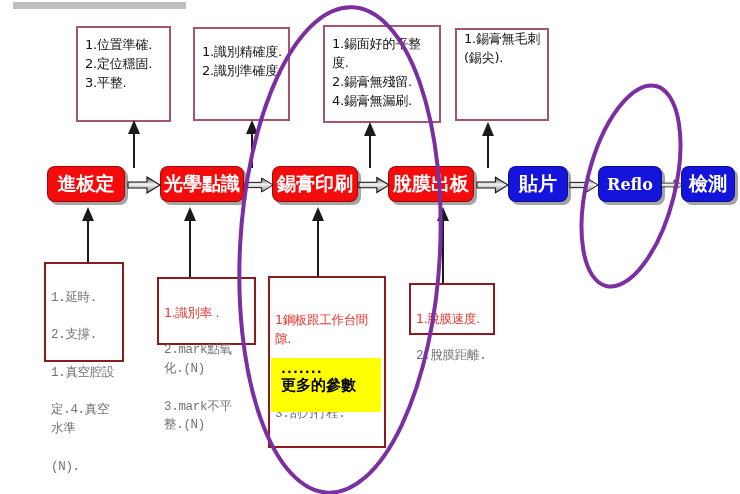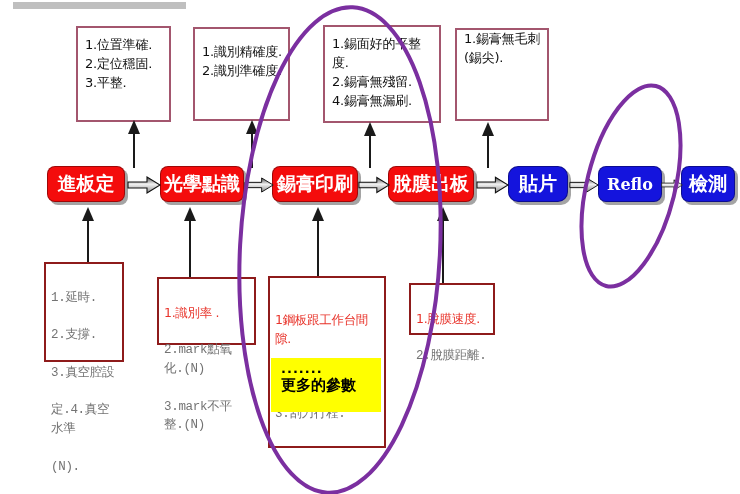--- a/index.html
+++ b/index.html
@@ -153,21 +153,21 @@
   </div>
 
   <div class="proc red cjk" style="left:160px; top:166px; width:84px; height:36px;">
     <span class="lbl">光學點識</span>
   </div>
 
   <div class="proc red cjk" style="left:388px; top:166px; width:86px; height:36px;">
     <span class="lbl">脫膜出板</span>
   </div>
 
-  <div class="proc blue cjk" style="left:508px; top:166px; width:60px; height:36px;border-radius:10px;">
+  <div class="proc blue cjk" style="left:508px; top:166px; width:60px; height:36px;">
     <span class="lbl">貼片</span>
   </div>
 
   <div class="proc blue latin" style="left:598px; top:166px; width:64px; height:36px;">
     <span class="lbl">Reflo</span>
   </div>
 
   <div class="proc blue cjk" style="left:681px; top:166px; width:54px; height:36px;">
     <span class="lbl">檢測</span>
   </div>
@@ -216,21 +216,21 @@
     <polygon points="10,2 4,16 16,16" fill="#1a1a1a"></polygon>
   </svg>
   <svg class="varrow" style="left:433px; top:205px;" width="20" height="78" viewBox="0 0 20 78">
     <line x1="10" y1="78" x2="10" y2="12" stroke="#1a1a1a" stroke-width="2"></line>
     <polygon points="10,2 4,16 16,16" fill="#1a1a1a"></polygon>
   </svg>
 
   <div class="note-bottom" style="left:44px; top:262px; width:80px; height:100px;">
     <div class="txt-blue">1.延時.</div>
     <div class="txt-blue">2.支撐.</div>
-    <div class="txt-blue">3.真空腔設</div>
+    <div class="txt-blue">1.真空腔設</div>
     <div class="txt-blue">定.4.真空水準</div>
     <div class="txt-blue">(N).</div>
   </div>
 
   <div class="note-bottom" style="left:157px; top:277px; width:99px; height:68px;">
     <div class="txt-red">1.識別率 .</div>
     <div class="txt-blue">2.mark點氧化.(N)</div>
     <div class="txt-blue">3.mark不平整.(N)</div>
   </div>
 

